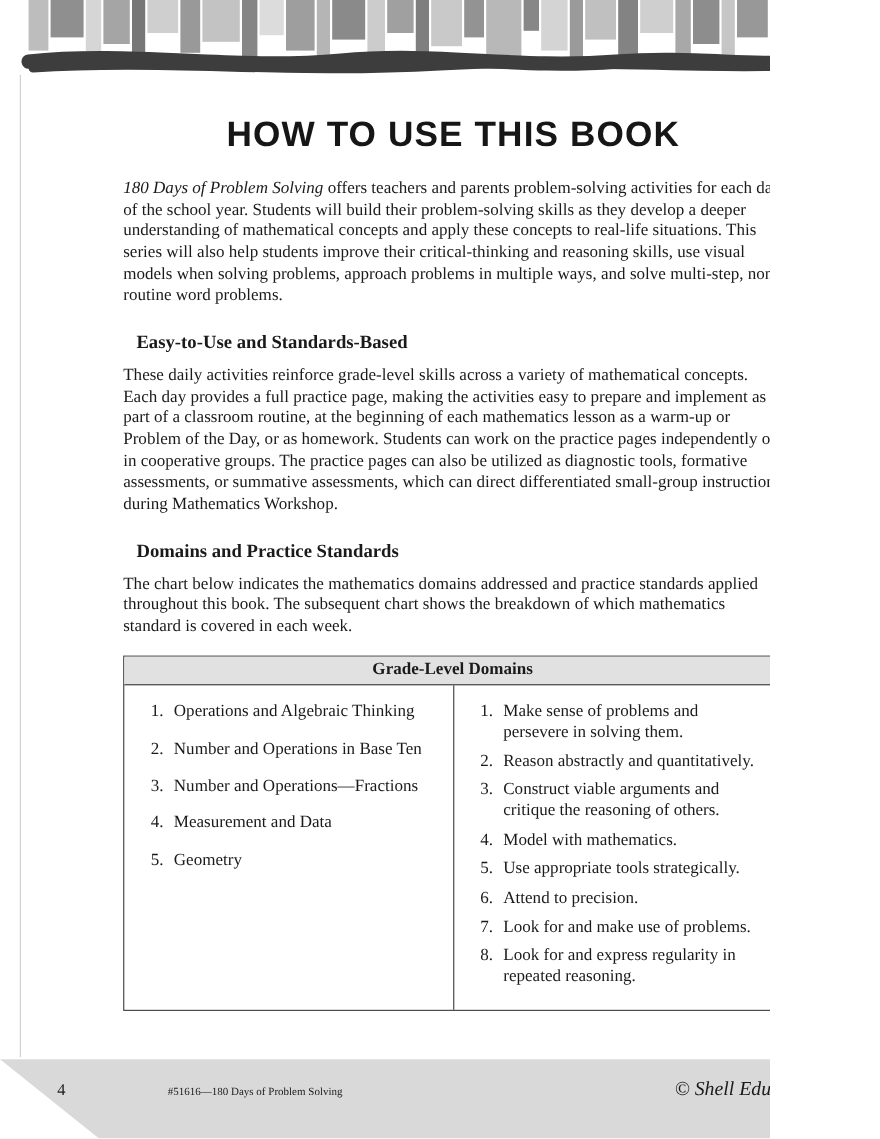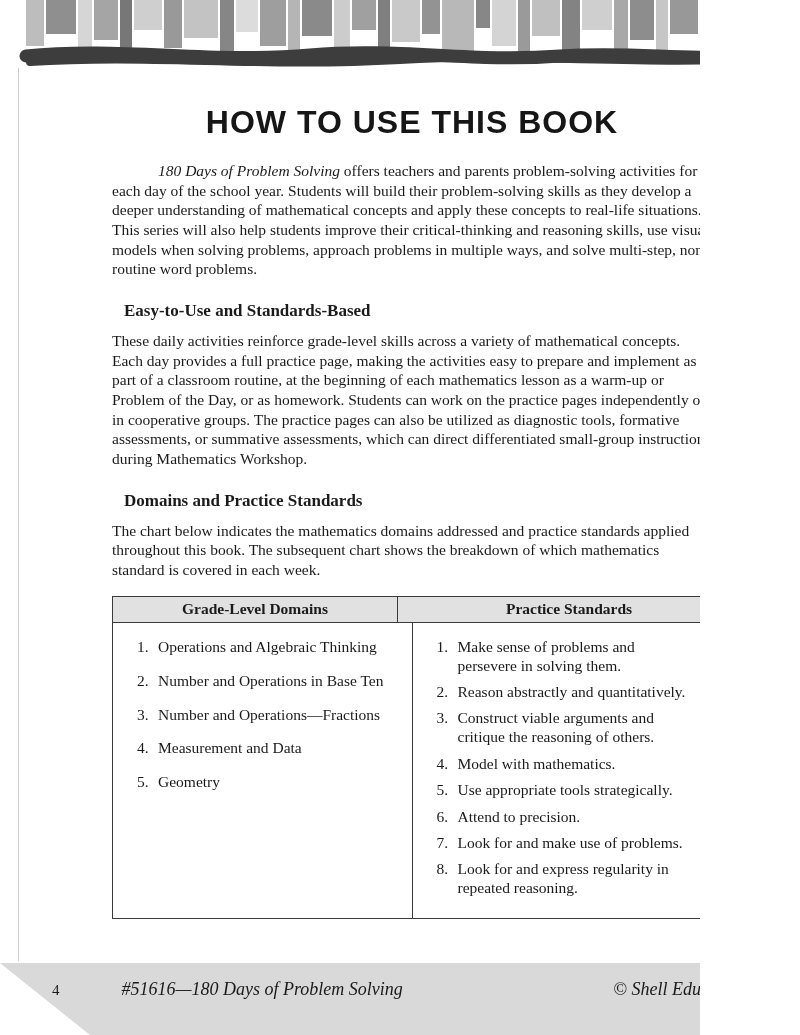--- a/index.html
+++ b/index.html
@@ -45,21 +45,21 @@
   p.body-text {
     margin: 0 0 16px 0;
     font-size: 15.5px;
     line-height: 1.27;
   }
   h2.section-heading {
     margin: 22px 0 10px 12px;
     font-size: 17px;
     font-weight: bold;
   }
-  em.lead-italic { font-style: italic; margin-left: 46px; }
+  em.lead-italic { font-style: italic; }
 
   
   .domain-table {
     margin-top: 14px;
     width: 598px;
     border: 1.3px solid #3a3a3a;
   }
   .dt-header { display: flex; background: #e1e1e1; border-bottom: 1.3px solid #3a3a3a; gap: 29px; }
   .dt-header-cell {
     flex: 1; text-align: center;
@@ -85,22 +85,22 @@
   .footer-notch {
     position: absolute; left: 0; bottom: 0;
   }
   .footer-inner {
     position: relative;
     display: flex; align-items: baseline;
     padding: 16px 54px 0 52px;
   }
   .footer-pagenum { font-size: 15px; }
   .footer-bookid {
-    margin-left: 62px;
-    font-style: italic; font-size: 18px;
+    margin-left: 93px;
+    font-size: 10px;
   }
   .footer-copy {
     margin-left: auto;
     font-style: italic; font-size: 18px;
   }
 </style>
 </head>
 <body>
 
 <div class="page">
@@ -156,21 +156,20 @@
     <h2 class="section-heading">Easy-to-Use and Standards-Based</h2>
     <p class="body-text">These daily activities reinforce grade-level skills across a variety of mathematical concepts. Each day provides a full practice page, making the activities easy to prepare and implement as part of a classroom routine, at the beginning of each mathematics lesson as a warm-up or Problem of the Day, or as homework. Students can work on the practice pages independently or in cooperative groups. The practice pages can also be utilized as diagnostic tools, formative assessments, or summative assessments, which can direct differentiated small-group instruction during Mathematics Workshop.</p>
 
     <h2 class="section-heading">Domains and Practice Standards</h2>
     <p class="body-text">The chart below indicates the mathematics domains addressed and practice standards applied throughout this book. The subsequent chart shows the breakdown of which mathematics standard is covered in each week.</p>
 
 
     <div class="domain-table">
       <div class="dt-header">
         <div class="dt-header-cell first">Grade-Level Domains</div>
-        <div class="dt-header-cell">Practice Standards</div>
       </div>
       <div class="dt-body">
 
         <div class="dt-col first">
           <div class="dt-item">
             <span class="dt-num">1.</span>
             <span class="dt-txt">Operations and Algebraic Thinking</span>
           </div>
           <div class="dt-item">
             <span class="dt-num">2.</span>

